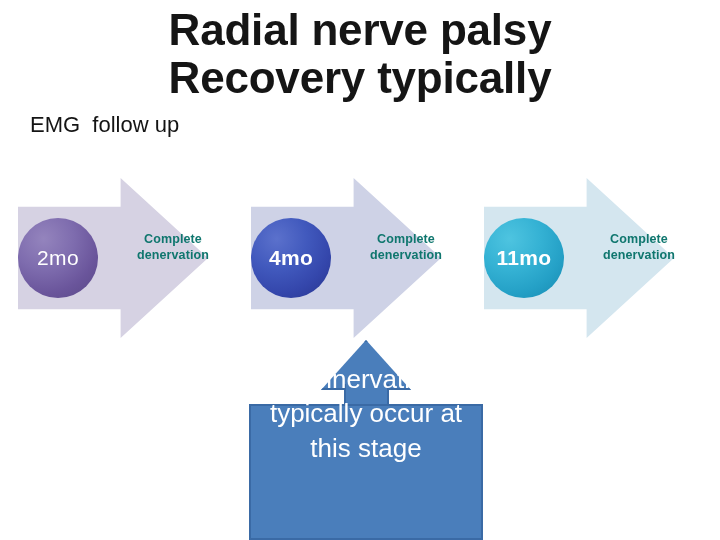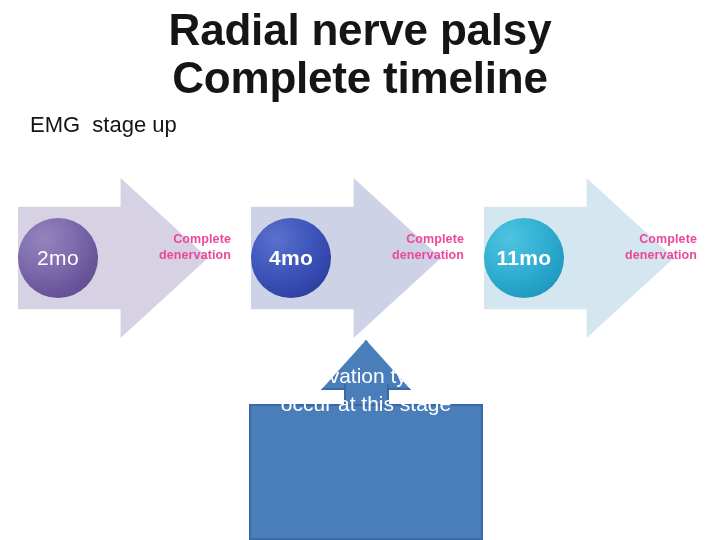--- a/index.html
+++ b/index.html
@@ -60,25 +60,25 @@
     clip-path: polygon(0% 18%, 54% 18%, 54% 0%, 100% 50%, 54% 100%, 54% 82%, 0% 82%);
   }
   .stage-arrow.a1 { width: 190px; background: #d6d2e3; }
   .stage-arrow.a2 { width: 190px; background: #ced2e6; }
   .stage-arrow.a3 { width: 190px; background: #d4e6ef; }
 
   .arrow-label {
     position: absolute;
     top: 62px;
     width: 116px;
-    text-align: right;
+    text-align: center;
     font-size: 12.5px;
     font-weight: bold;
     line-height: 1.24;
-    color: #ec4899;
+    color: #0f766e;
     letter-spacing: 0.1px;
   }
 
   .stage-circle {
     position: absolute;
     left: 0;
     top: 48px;
     width: 80px;
     height: 80px;
     border-radius: 50%;
@@ -133,35 +133,35 @@
     border: 2px solid #3a6aa5;
     box-sizing: border-box;
   }
   #callout-text {
     position: absolute;
     left: 0;
     top: 22px;
     width: 234px;
     text-align: center;
     color: #ffffff;
-    font-size: 21px;
+    font-size: 26px;
     line-height: 1.32;
     padding: 0 8px;
     box-sizing: border-box;
   }
 </style>
 </head>
 <body>
 
 <div id="title-block">
   <span class="title-line">Radial nerve palsy</span>
-  <span class="title-line">Complete timeline</span>
+  <span class="title-line">Recovery typically</span>
 </div>
 
-<div id="emg-label">EMG  stage up</div>
+<div id="emg-label">EMG  follow up</div>
 
 <div class="stage" id="stage-1" style="left:18px;">
   <div class="stage-arrow a1"></div>
   <div class="arrow-label" style="left:97px;">Complete denervation</div>
   <div class="stage-circle c1">
     <span>2mo</span>
   </div>
 </div>
 
 <div class="stage" id="stage-2" style="left:251px;">

